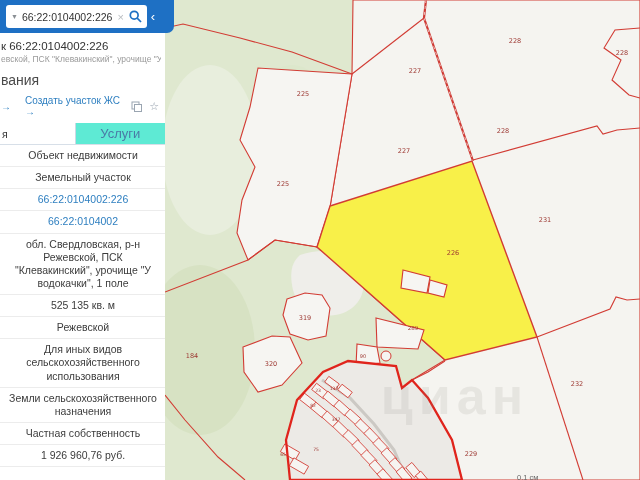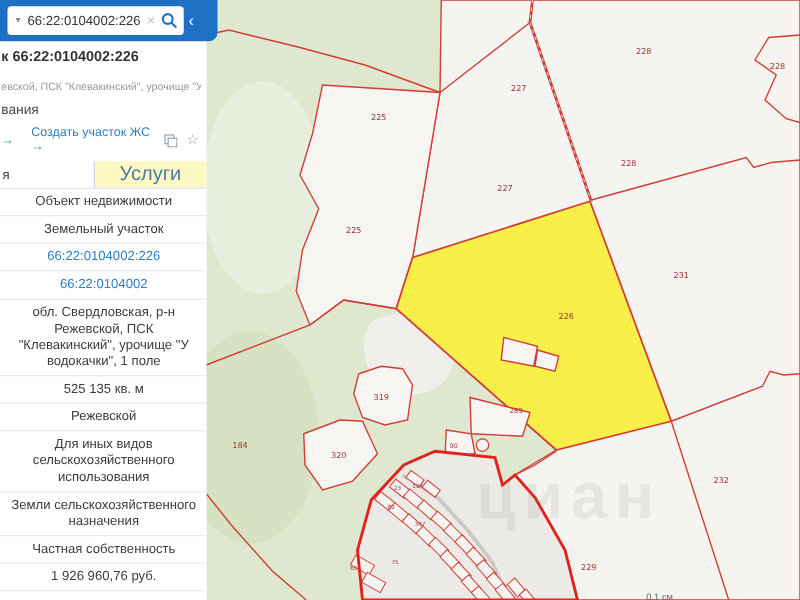--- a/index.html
+++ b/index.html
@@ -27,31 +27,31 @@
   .searchbox{
     margin-left:6px;width:141px;height:23px;background:#fff;border-radius:3px;
     display:flex;align-items:center;font-size:10.5px;color:#333;
   }
   .searchbox .caret{color:#8a8f94;font-size:7px;padding:0 4px 0 5px;}
   .searchbox .value{flex:1;white-space:nowrap;overflow:hidden;}
   .searchbox .clear{color:#b9bdc1;font-size:11px;padding:0 4px;cursor:pointer;}
   .searchbox .mag{padding:0 5px 0 1px;display:flex;align-items:center;}
   .collapse{color:#fff;font-size:13px;line-height:33px;width:12px;text-align:center;cursor:pointer;}
   .panel{position:absolute;left:0;top:33px;width:165px;bottom:0;background:#fff;}
-  .p-title{font-size:11.5px;font-weight:bold;color:#333;margin:7px 4px 12px 1px;white-space:nowrap;overflow:hidden;}
+  .p-title{font-size:11.5px;font-weight:normal;color:#333;margin:7px 4px 2px 1px;white-space:nowrap;overflow:hidden;}
   .p-sub{font-size:8.5px;color:#9a9a9a;margin:0 4px 0 1px;white-space:nowrap;overflow:hidden;}
-  .p-clip{font-size:11px;color:#4a4a4a;margin:8px 4px 0 1px;}
+  .p-clip{font-size:14px;color:#4a4a4a;margin:8px 4px 0 1px;}
   .p-links{display:flex;align-items:center;font-size:10px;margin:7px 6px 6px 1px;}
   .p-links .lnk{color:#2e7fc0;cursor:pointer;}
   .p-links .arrow{color:#2e7fc0;margin-right:14px;cursor:pointer;}
   .p-links .icons{margin-left:auto;display:flex;gap:7px;align-items:center;color:#9aa5b1;}
   .tabs{display:flex;height:21px;border-bottom:1px solid #d7dfe8;margin-top:2px;}
   .tab-left{width:44%;font-size:10.5px;color:#333;display:flex;align-items:center;padding-left:2px;background:#fff;}
-  .tab-right{flex:1;font-size:16px;color:#4a7aa6;display:flex;align-items:center;justify-content:center;
-    background:#fef9c3;border-left:1px solid #cdd8e4;cursor:pointer;}
+  .tab-right{flex:1;font-size:13px;color:#4a7aa6;display:flex;align-items:center;justify-content:center;
+    background:#5eead4;border-left:1px solid #cdd8e4;cursor:pointer;}
   .rows{font-size:10.5px;color:#3c3c3c;}
   .row{padding:4px 8px 4px 9px;border-bottom:1px solid #ececec;line-height:1.25;text-align:center;}
   .row.link{color:#2e7fc0;cursor:pointer;}
 </style>
 </head>
 <body>
 
 <div class="map-pane">
   <svg width="475" height="480" viewBox="165 0 475 480" xmlns="http://www.w3.org/2000/svg">
 

